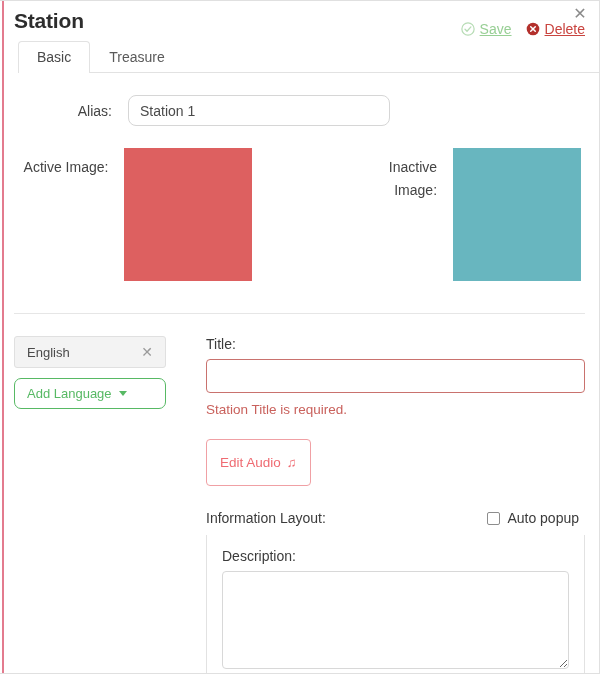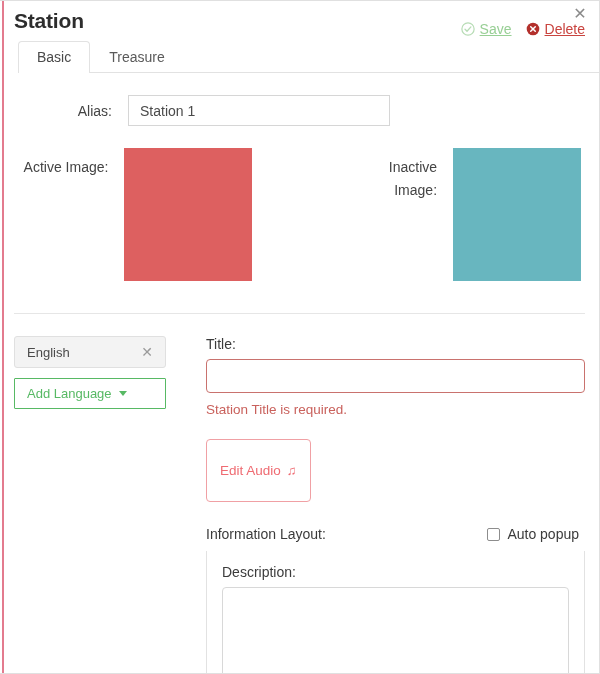--- a/index.html
+++ b/index.html
@@ -145,21 +145,21 @@
     text-align: right;
     padding-right: 16px;
     font-size: 14px;
     color: #444444;
   }
   .input-text {
     box-sizing: border-box;
     height: 31px;
     width: 262px;
     border: 1px solid #d6d6d6;
-    border-radius: 0;
+    border-radius: 8px;
     padding: 4px 11px;
     font-family: "Liberation Sans", sans-serif;
     font-size: 14px;
     color: #4a4a4a;
     background: #ffffff;
     outline: none;
   }
 
   .row-images {
     display: flex;
@@ -217,21 +217,21 @@
   .btn-add-language {
     box-sizing: border-box;
     display: flex;
     align-items: center;
     gap: 7px;
     width: 152px;
     height: 31px;
     padding: 0 12px;
     background: #ffffff;
     border: 1px solid #57b964;
-    border-radius: 1px;
+    border-radius: 7px;
     color: #57b964;
     font-size: 13px;
     font-family: "Liberation Sans", sans-serif;
     cursor: pointer;
   }
   .caret-down {
     width: 0; height: 0;
     border-left: 4px solid transparent;
     border-right: 4px solid transparent;
     border-top: 5px solid #57b964;
@@ -260,21 +260,21 @@
     margin-top: 9px;
     font-size: 13.5px;
     color: #c9615c;
   }
 
   .btn-edit-audio {
     display: inline-flex;
     align-items: center;
     gap: 6px;
     margin-top: 22px;
-    padding: 23px 13px;
+    padding: 15px 13px;
     background: #ffffff;
     border: 1px solid #f0a0a4;
     border-radius: 4px;
     color: #ef6b72;
     font-size: 13.5px;
     font-family: "Liberation Sans", sans-serif;
     cursor: pointer;
   }
   .ico-music { font-size: 13px; line-height: 1; color: #ef6b72; }
 

